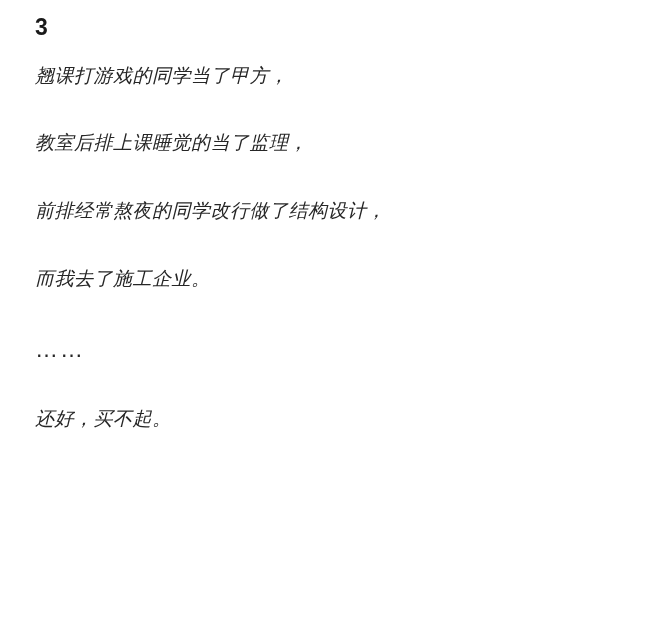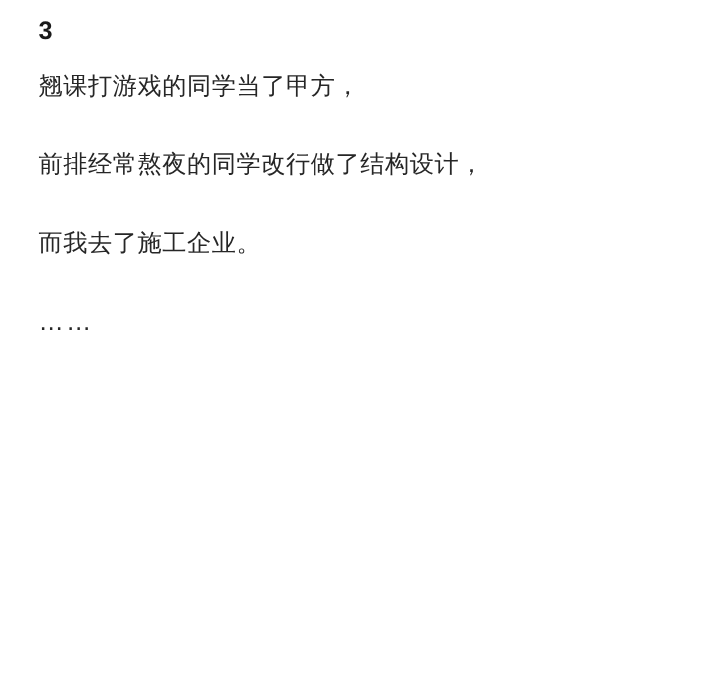--- a/index.html
+++ b/index.html
@@ -26,26 +26,27 @@
     font-weight: bold;
     color: #1a1a1a;
     line-height: 1.2;
     margin: 0 0 22px 0;
     letter-spacing: 0.5px;
   }
   .body-text {
     margin: 0;
   }
   .line {
-    font-size: 22px;
+    font-size: 19px;
     color: #262626;
     line-height: 1.25;
     margin: 0 0 44px 0;
     letter-spacing: 0.5px;
     white-space: pre;
+    font-style: italic;
   }
   .line:last-child {
     margin-bottom: 0;
   }
   .line-dots {
     font-size: 23px;
     color: #262626;
     line-height: 1.25;
     margin: 0 0 44px 0;
     letter-spacing: 2px;
@@ -53,18 +54,20 @@
 </style>
 </head>
 <body>
 
 <div class="page">
 
   <div class="item-number">3</div>
 
   <div class="body-text">
     <p class="line">翘课打游戏的同学当了甲方，</p>
+    <p class="line">教室后排上课睡觉的当了监理，</p>
     <p class="line">前排经常熬夜的同学改行做了结构设计，</p>
     <p class="line">而我去了施工企业。</p>
     <p class="line-dots">……</p>
+    <p class="line">还好，买不起。</p>
   </div>
 
 </div>
 
 </body></html>

